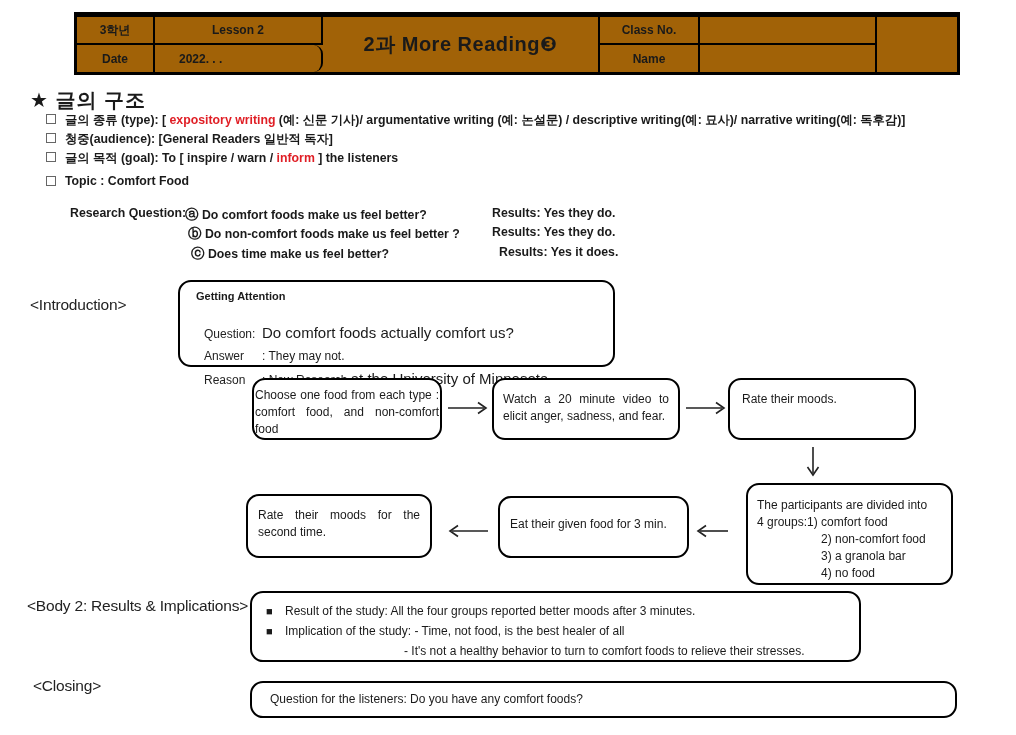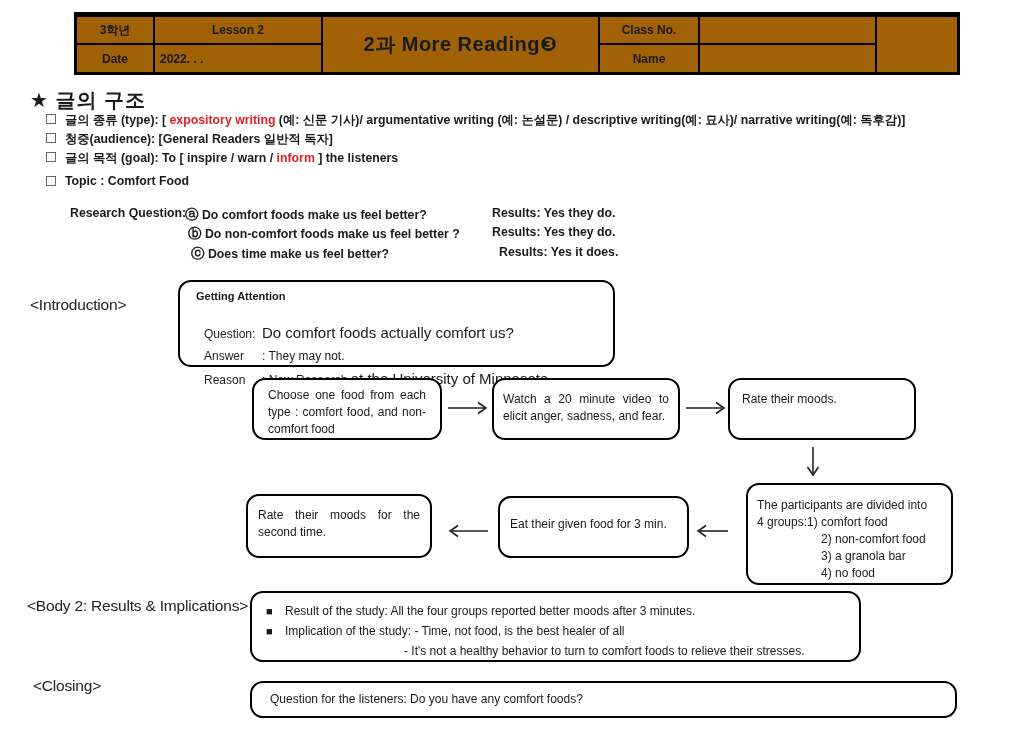--- a/index.html
+++ b/index.html
@@ -20,21 +20,21 @@
   .cell { display:flex; align-items:center; justify-content:center; font-size:12px; font-weight:700; }
   .br { border-right:2px solid #000; }
   .bb { border-bottom:2px solid #000; }
   .c-grade { grid-column:1; grid-row:1; }
   .c-lesson { grid-column:2; grid-row:1; }
   .c-title { grid-column:3; grid-row:1 / 3; font-size:20px; letter-spacing:.5px; }
   .c-class { grid-column:4; grid-row:1; }
   .c-classval { grid-column:5; grid-row:1; }
   .c-blank { grid-column:6; grid-row:1 / 3; }
   .c-date { grid-column:1; grid-row:2; }
-  .c-dateval { grid-column:2; grid-row:2; justify-content:flex-start; padding-left:5px; }
+  .c-dateval { grid-column:2; grid-row:2; justify-content:flex-start; padding-left:24px;border-radius:9px; }
   .c-name { grid-column:4; grid-row:2; }
   .c-nameval { grid-column:5; grid-row:2; }
   
   .heading { position:absolute; left:30px; top:87px; font-size:20px; font-weight:700; letter-spacing:1px; }
   .chk-line { position:absolute; left:46px; display:flex; align-items:flex-start; font-size:12.3px; font-weight:700; white-space:nowrap; }
   .cb { flex:0 0 auto; width:10px; height:10px; border:1.5px solid #666; margin:2px 9px 0 0; background:#fff; }
   .red { color:#e01e25; }
   
   .rq-row { position:absolute; left:0; width:100%; height:18px; font-size:12.3px; font-weight:700; white-space:nowrap; }
   .rq-label { position:absolute; left:70px; }
@@ -47,21 +47,21 @@
   .rq-r2 { position:absolute; left:499px; }
   
   .flabel { position:absolute; font-size:15.5px; font-weight:400; color:#222; letter-spacing:-0.2px; white-space:nowrap; }
   .rbox { position:absolute; border:2.5px solid #000; border-radius:13px; background:#fff; font-size:12px; line-height:17px; }
   .intro-box { left:178px; top:280px; width:437px; height:87px; padding:6px 12px 0 16px; }
   .ib-title { font-weight:700; font-size:11px; margin-bottom:18px; }
   .ib-row { display:flex; align-items:baseline; margin:3px 0 0 8px; line-height:19px; }
   .ib-key { flex:0 0 58px; font-size:12px; color:#222; }
   .ib-big { font-size:15px; }
   .ib-small { font-size:12px; }
-  .boxA { left:252px; top:378px; width:190px; height:62px; padding:7px 14px; text-align:justify; }
+  .boxA { left:252px; top:378px; width:190px; height:62px; padding:7px 1px; text-align:justify; }
   .boxB { left:492px; top:378px; width:188px; height:62px; padding:11px 9px; text-align:justify; }
   .boxC { left:728px; top:378px; width:188px; height:62px; padding:11px 12px; }
   .boxD { left:746px; top:483px; width:207px; height:102px; padding:12px 6px 0 9px; }
   .boxD .ind { padding-left:64px; }
   .boxE { left:498px; top:496px; width:191px; height:62px; padding:18px 10px; }
   .boxF { left:246px; top:494px; width:186px; height:64px; padding:11px 10px; text-align:justify; }
   .body2-box { left:250px; top:591px; width:611px; height:71px; padding:8px 10px 0 14px; line-height:20px; }
   .b2-row { display:flex; align-items:baseline; }
   .b2-bullet { flex:0 0 19px; font-size:11px; }
   .b2-indent { margin-left:138px; }

